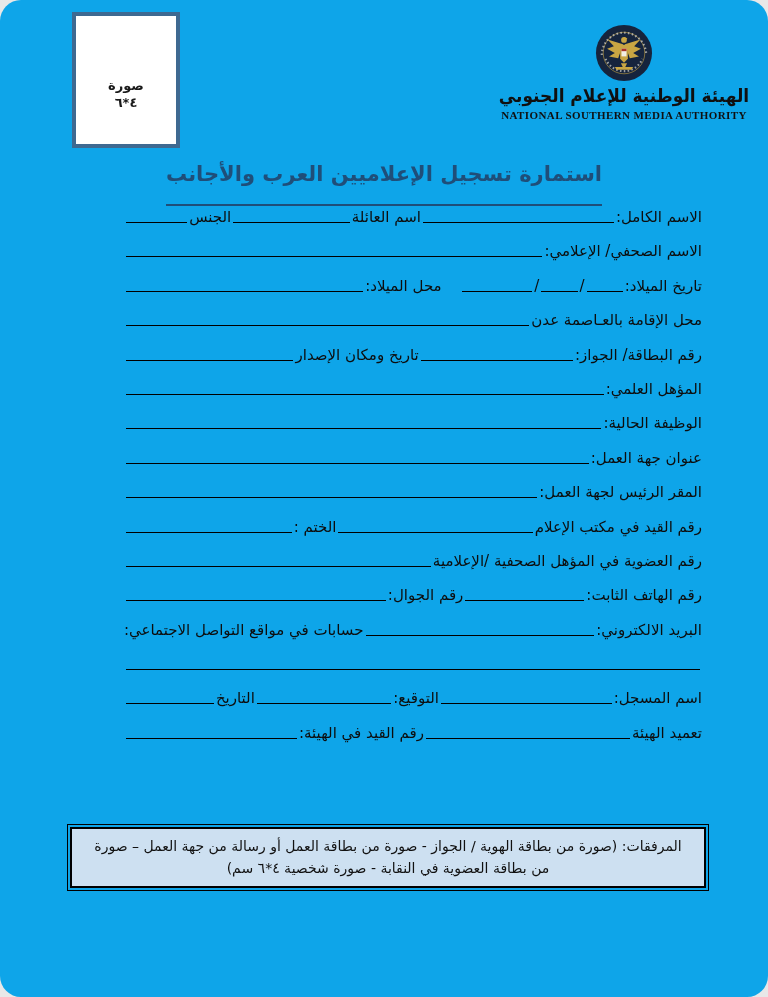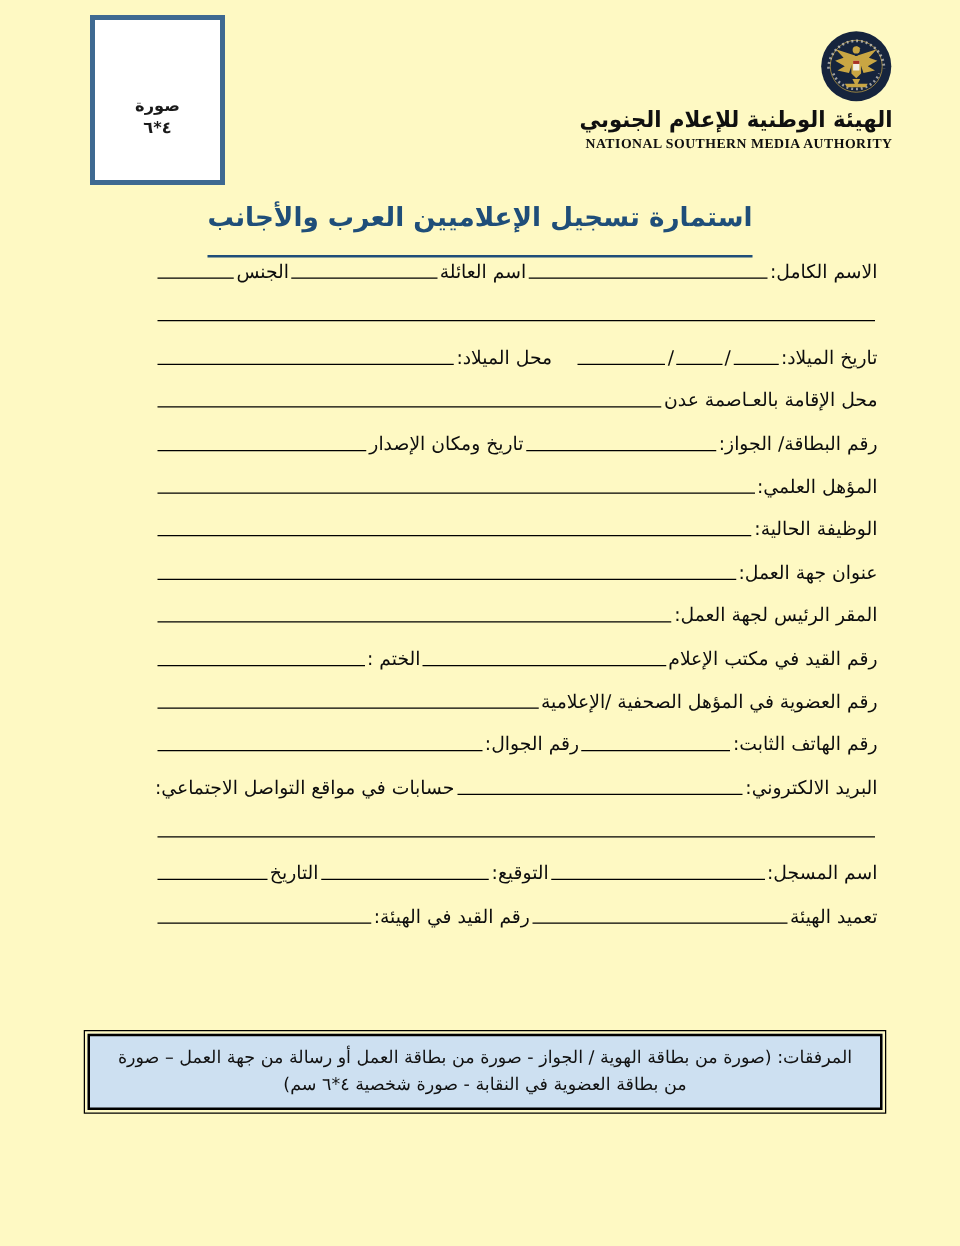--- a/index.html
+++ b/index.html
@@ -1,33 +1,33 @@
 <!DOCTYPE html>
 <html><head>
 <meta charset="utf-8">
 <style>
   html,body { margin:0; padding:0; background:#e8e8e8; }
   .page {
     position:relative; width:768px; height:997px; margin:0 auto;
-    background:#fef9c3; overflow:hidden;
-    font-family:"DejaVu Sans", sans-serif; color:#111;
+    background:#0ea5e9; overflow:hidden;
+    font-family:"DejaVu Sans", sans-serif; color:#111;border-radius:21px;
   }
 
   
   .photo-box {
     position:absolute; left:72px; top:12px; width:108px; height:136px;
     box-sizing:border-box; border:4px solid #3E6991; background:#fff;
     display:flex; flex-direction:column; align-items:center; justify-content:center;
     padding-top:28px; direction:rtl;
   }
   .photo-box .pb-line { font-size:13px; font-weight:bold; line-height:17px; color:#1a1a1a; }
 
   .brand {
     position:absolute; right:54px; top:24px; width:180px;
-    display:flex; flex-direction:column; align-items:flex-end; text-align:center;
+    display:flex; flex-direction:column; align-items:center; text-align:center;
   }
   .brand svg { display:block; }
   .org-ar {
     margin-top:3px; font-size:17px; font-weight:bold; line-height:22px;
     direction:rtl; white-space:nowrap; color:#101010;
     transform:scaleY(1.05);
   }
   .org-en {
     margin-top:2px; font-family:"Liberation Serif", serif; font-weight:bold;
     font-size:11px; letter-spacing:0.4px; white-space:nowrap; color:#101010;
@@ -103,20 +103,21 @@
   <div class="form" id="form-rows">
       <div class="frow">
         <span class="flabel">الاسم الكامل:</span>
         <span class="fline" style="flex-grow: 200;"></span>
         <span class="flabel">اسم العائلة</span>
         <span class="fline" style="flex-grow: 122;"></span>
         <span class="flabel">الجنس</span>
         <span class="fline" style="flex-grow: 64;"></span>
       </div>
       <div class="frow">
+        <span class="flabel">الاسم الصحفي/ الإعلامي:</span>
         <span class="fline" style="flex-grow: 450;"></span>
       </div>
       <div class="frow">
         <span class="flabel">تاريخ الميلاد:</span>
         <span class="fline" style="flex-grow: 40;"></span>
         <span class="flabel">/</span>
         <span class="fline" style="flex-grow: 40;"></span>
         <span class="flabel">/</span>
         <span class="fline" style="flex-grow: 78;"></span>
         <span class="fgap" style="width: 18px;"></span>

